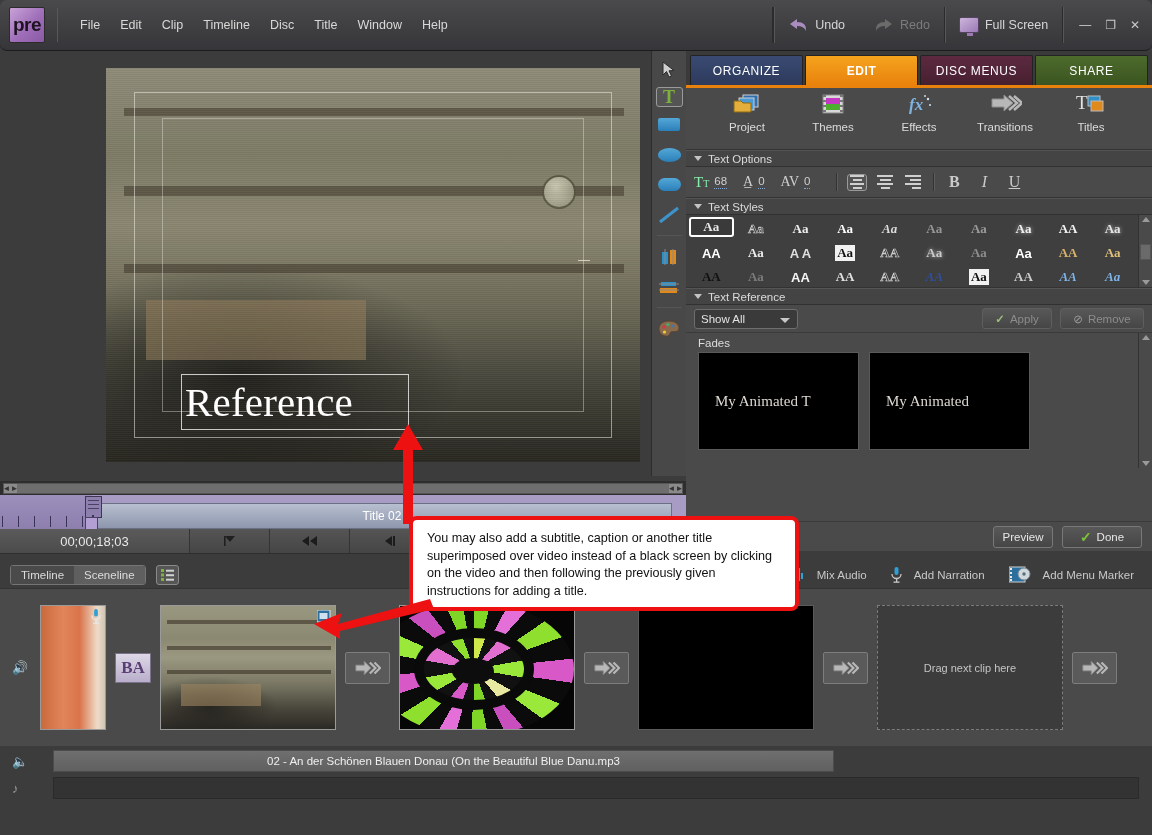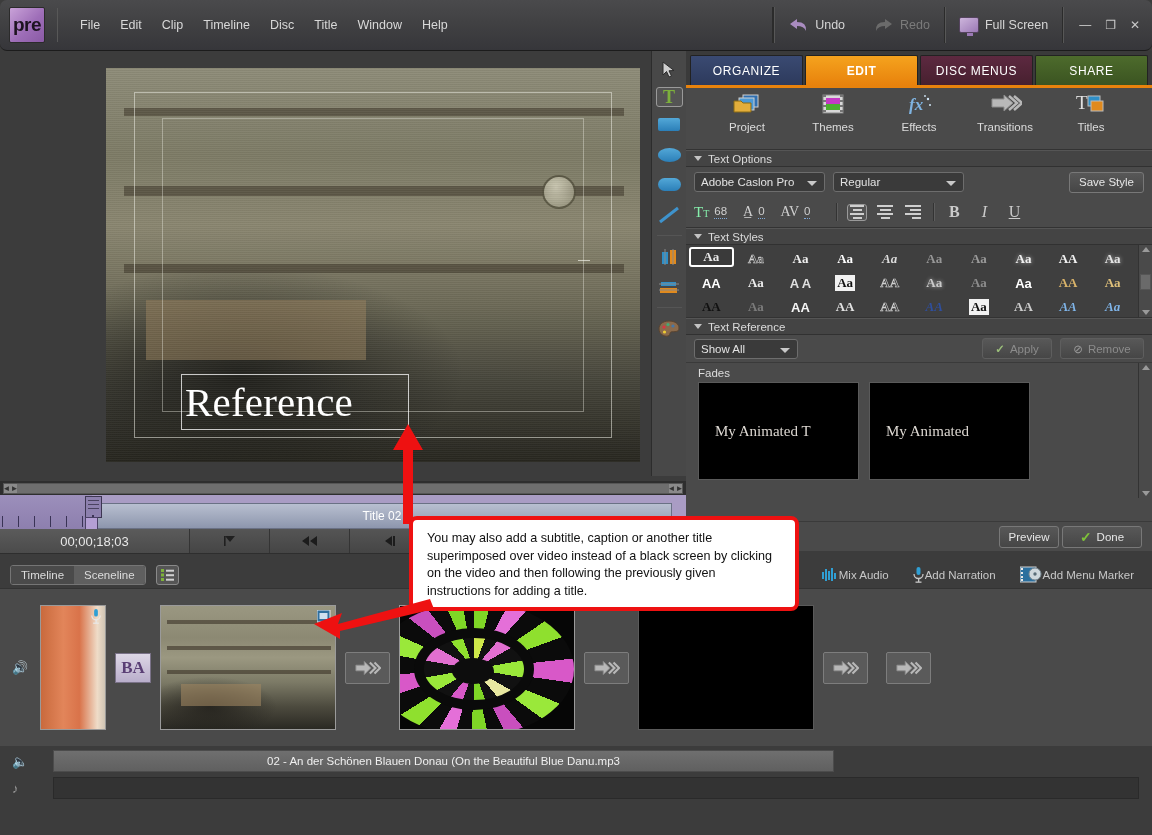--- a/index.html
+++ b/index.html
@@ -147,21 +147,21 @@
 
   .anim-row { height:27px; display:flex; align-items:center; padding:0 8px; gap:8px; background:#4a4a4a; }
   .anim-list { background:#4a4a4a; height:136px; border-top:1px solid #3a3a3a; display:flex; }
   .anim-inner { flex:1; padding:0 6px; }
   .anim-cat { font-size:11.5px; color:#dcdcdc; padding:4px 0 3px 6px; }
   .anim-thumbs { display:flex; gap:10px; padding-left:6px; }
   .anim-thumb { width:161px; height:98px; background:#000; border:1px solid #5a5a5a; display:flex; align-items:center; padding-left:16px; }
   .anim-thumb span { font-family:"Liberation Serif",serif; color:#ded9d3; font-size:15px; }
 
   .pv-bar { position:absolute; left:686px; top:521px; width:466px; height:30px; background:#4a4a4a;
-            display:flex; align-items:center; justify-content:flex-end; gap:3px; padding-right:10px; border-top:1px solid #3a3a3a; }
+            display:flex; align-items:center; justify-content:flex-end; gap:9px; padding-right:10px; border-top:1px solid #3a3a3a; }
   .btn-done .chk { color:#7ec13a; font-size:14px; font-weight:bold; margin-right:5px; }
 
   
   .tl-scroll { position:absolute; left:0; top:481px; width:686px; height:14px; background:#2e2e2e;
                display:flex; align-items:center; padding:0 3px; }
   .tl-scroll .track { flex:1; height:11px; background:#6e6e6e; border:1px solid #565656; display:flex; justify-content:space-between; }
   .grip { width:13px; height:9px; background:#8a8a8a; display:flex; align-items:center; justify-content:center; color:#333; font-size:8px; }
   .ruler { position:absolute; left:0; top:495px; width:686px; height:34px; background:#a99cc4; overflow:hidden; }
   .ruler-left { position:absolute; left:0; top:0; width:92px; height:34px; background:linear-gradient(to bottom,#9c8fbb,#8d7fae); }
   .ticks { position:absolute; left:2px; bottom:1px; height:12px; display:flex; gap:0; }
@@ -184,21 +184,21 @@
           background:linear-gradient(to bottom,#555,#454545); color:#1a1a1a; font-size:11px; }
   .pbtn.wide { flex:2.2; }
 
   .tl-tabs { position:absolute; left:0; top:561px; width:1152px; height:27px; background:#3c3c3c; display:flex; align-items:center; padding-left:10px; gap:10px; }
   .seg { display:flex; height:20px; border:1px solid #757575; border-radius:3px; overflow:hidden; }
   .seg div { display:flex; align-items:center; padding:0 10px; font-size:11.5px; color:#dcdcdc; background:#4a4a4a; }
   .seg div.on { background:#5f5f5f; }
   .listbtn { width:23px; height:20px; border:1px solid #8a8a8a; border-radius:3px; background:#555;
              display:flex; align-items:center; justify-content:center; }
   .tl-right { margin-left:auto; display:flex; align-items:center; gap:24px; padding-right:18px; }
-  .tl-right .itm { display:flex; align-items:center; gap:1px; color:#c8c8c8; font-size:11.5px; }
+  .tl-right .itm { display:flex; align-items:center; gap:12px; color:#c8c8c8; font-size:11.5px; }
 
   
   .sceneline { position:absolute; left:0; top:588px; width:1152px; height:158px; background:#4a4a4a;
                border-top:1px solid #333; display:flex; align-items:center; }
   .sl-gutter { width:40px; height:158px; display:flex; flex-direction:column; align-items:center; justify-content:center; }
   .clips { flex:1; display:flex; align-items:center; gap:0; }
   .clip { position:relative; }
   .thumb-img { border:1px solid #9a9a9a; }
   .trans-btn { width:45px; height:32px; background:#5a5a5a; border:1px solid #7d7d7d; border-radius:2px;
                display:flex; align-items:center; justify-content:center; margin:0 9px; }
@@ -411,31 +411,20 @@
             <rect x="15" y="9" width="12" height="10" fill="#e08a1e" stroke="#bbb"></rect>
           </svg>
         </span>
         <span class="lbl">Titles</span>
       </div>
     </div>
 
     <div class="section-hd">
       <span class="caret"></span>
       <span class="t">Text Options</span>
-    </div>
-    <div class="opt-row1">
-      <div class="sel" style="width:131px;">
-        <span>Adobe Caslon Pro</span>
-        <span class="car"></span>
-      </div>
-      <div class="sel" style="width:131px;">
-        <span>Regular</span>
-        <span class="car"></span>
-      </div>
-      <div class="btn" style="margin-left:auto;">Save Style</div>
     </div>
     <div class="opt-row2">
       <div class="fgrp">
         <span style="font-family:'Liberation Serif',serif;color:#86efac;font-size:15px;">T<span style="font-size:10px;">T</span></span>
         <span class="fval">68</span>
       </div>
       <div class="fgrp">
         <span style="font-family:'Liberation Serif',serif;color:#cfcfcf;font-size:14px;">A̲</span>
         <span class="fval">0</span>
       </div>
@@ -811,20 +800,21 @@
       </div>
 
       <div class="trans-btn">
         <svg width="26" height="16" viewBox="0 0 28 16">
           <path d="M1 5 h9 v-4 l7 7 -7 7 v-4 h-9 z" fill="#b8b8b8" stroke="#909090"></path>
           <path d="M16 2 l6 6 -6 6" fill="none" stroke="#b8b8b8" stroke-width="2.3"></path>
           <path d="M21 2 l6 6 -6 6" fill="none" stroke="#b8b8b8" stroke-width="2.3"></path>
         </svg>
       </div>
 
+      <div class="drop-zone">Drag next clip here</div>
 
       <div class="trans-btn">
         <svg width="26" height="16" viewBox="0 0 28 16">
           <path d="M1 5 h9 v-4 l7 7 -7 7 v-4 h-9 z" fill="#b8b8b8" stroke="#909090"></path>
           <path d="M16 2 l6 6 -6 6" fill="none" stroke="#b8b8b8" stroke-width="2.3"></path>
           <path d="M21 2 l6 6 -6 6" fill="none" stroke="#b8b8b8" stroke-width="2.3"></path>
         </svg>
       </div>
     </div>
   </div>

